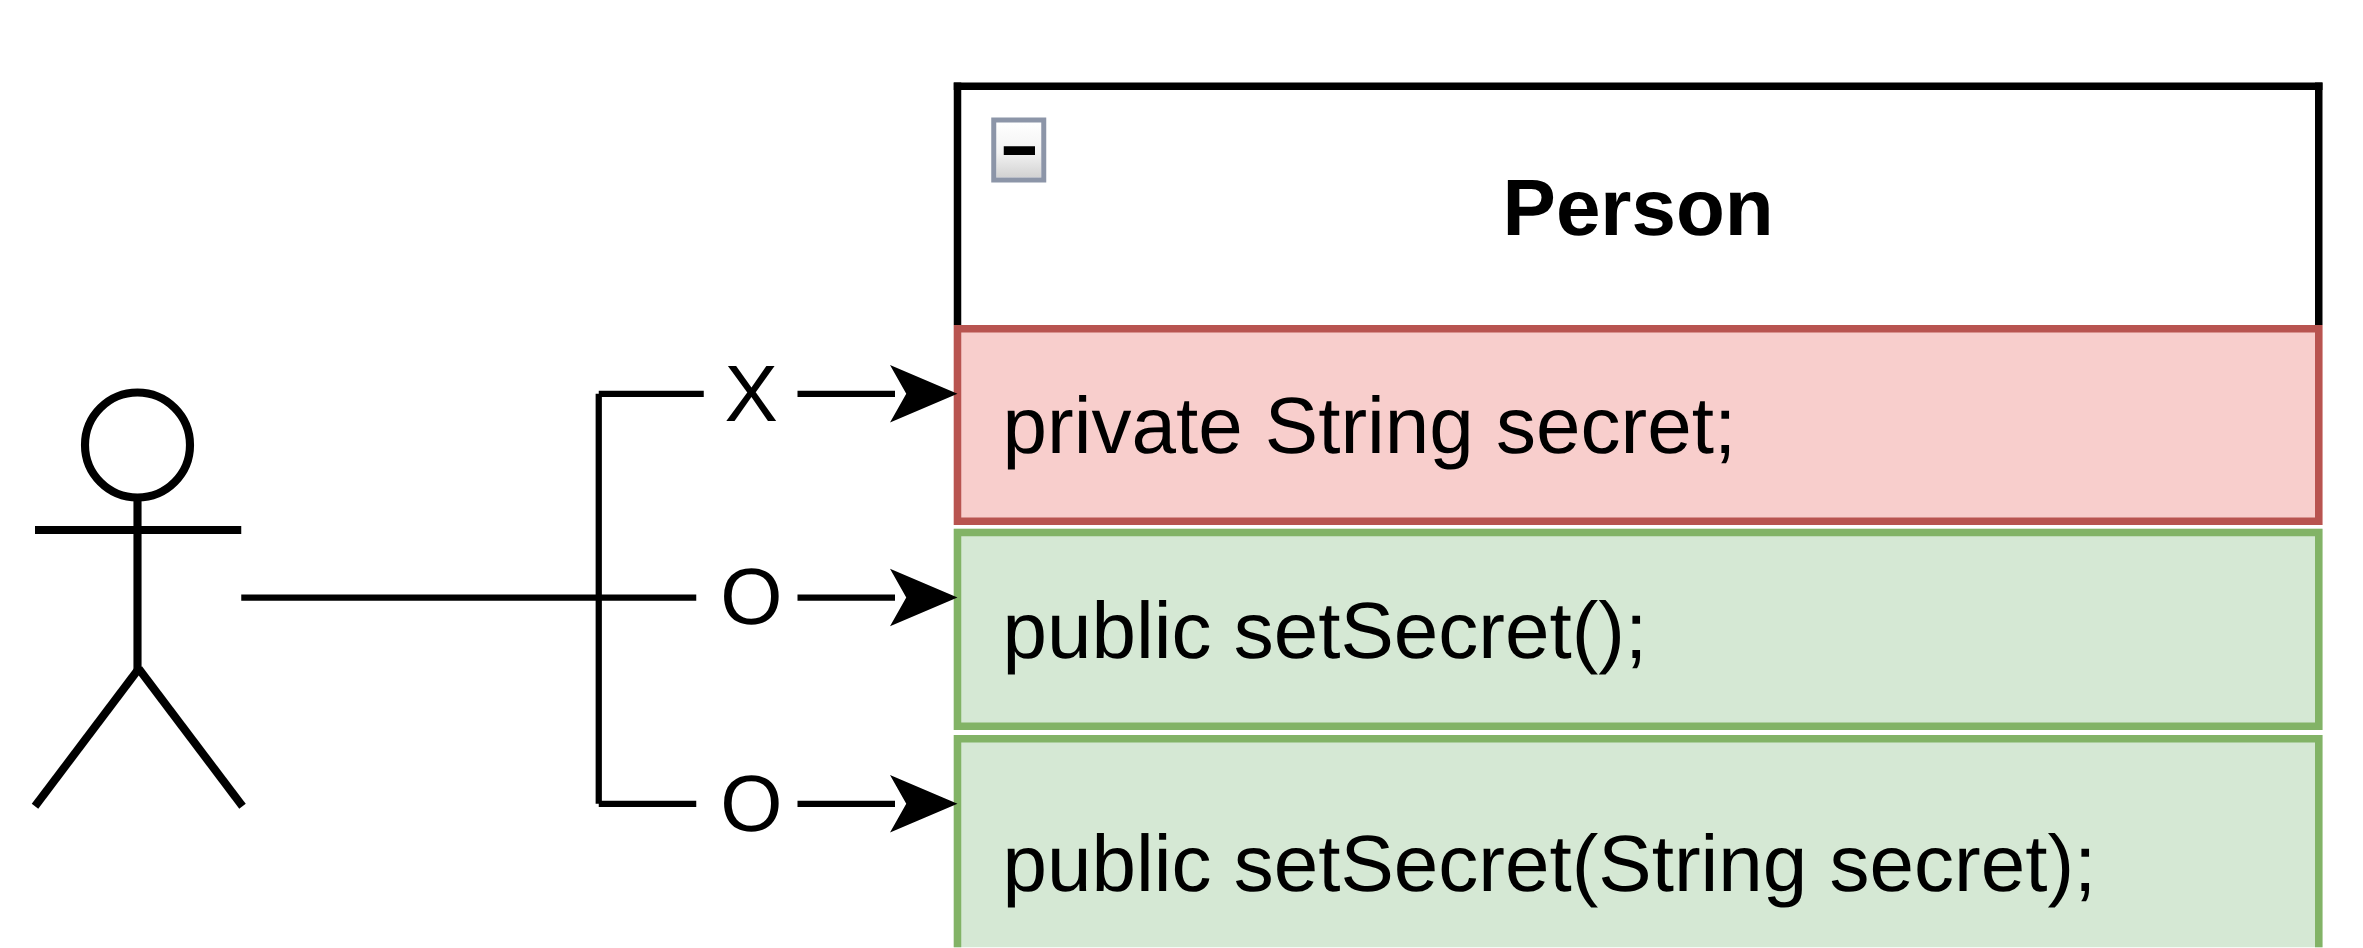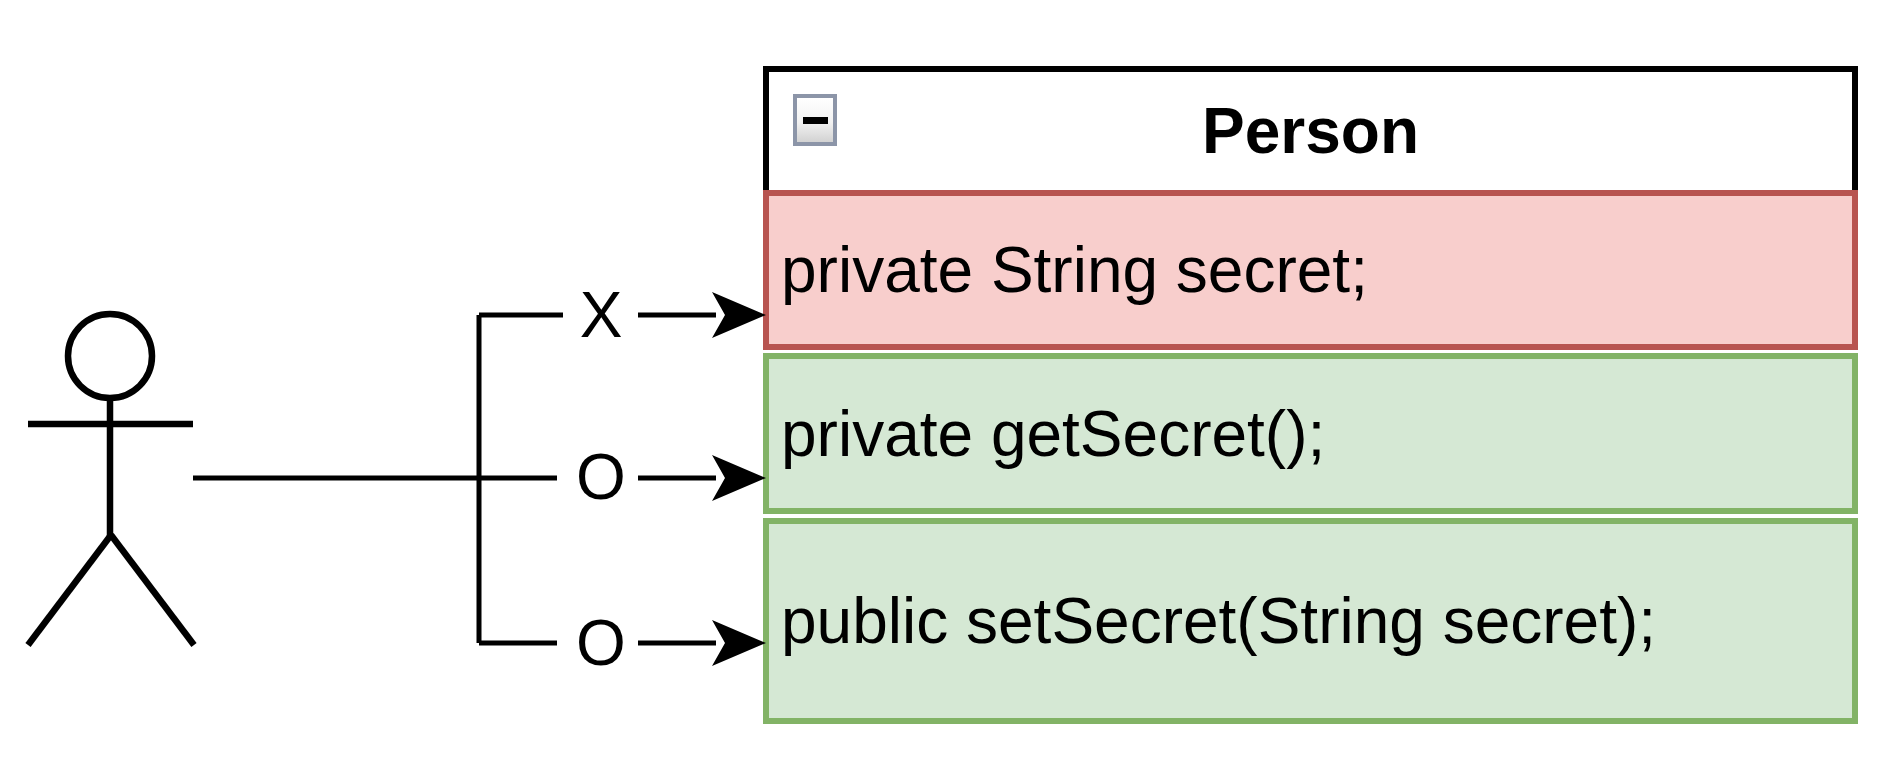--- a/index.html
+++ b/index.html
@@ -10,34 +10,34 @@
   
   .wires{position:absolute;left:0;top:0;width:1890px;height:758px;z-index:3;}
   .wires line, .wires circle{stroke:#000;fill:none;}
   .wires text{font-family:"Liberation Sans","DejaVu Sans",sans-serif;font-size:64px;fill:#000;}
   .wires polygon{fill:#000;stroke:none;}
 
   
   .class-box{position:absolute;left:763px;top:66px;width:1095px;height:661px;z-index:2;}
   .class-box *, .class-box{box-sizing:border-box;}
   .class-header{
-    position:relative;width:100%;height:124px;background:#ffffff;
+    position:relative;width:100%;height:194px;background:#ffffff;
     border:6px solid #000;border-bottom:none;
     display:flex;align-items:center;justify-content:center;
   }
   .class-title{font-size:64px;font-weight:700;line-height:1;}
   .collapse-btn{
     position:absolute;left:24px;top:22px;width:44px;height:52px;
     border:4px solid #8c95a8;background:linear-gradient(#ffffff 0%,#f2f2f2 55%,#d2d2d2 100%);
     display:flex;align-items:center;justify-content:center;padding:0;cursor:pointer;
   }
   .minus-bar{width:25px;height:7px;background:#000;}
   .member-row{
     width:100%;display:flex;align-items:center;
-    font-size:64px;line-height:1;padding-left:12px;white-space:nowrap;text-align:right;
+    font-size:64px;line-height:1;padding-left:33px;white-space:nowrap;text-align:right;
   }
   .row-private{height:160px;background:#f8cecc;border:6px solid #b85450;}
   .row-public1{height:161px;background:#d5e8d4;border:6px solid #82b366;margin-top:3px;}
   .row-public2{height:206px;background:#d5e8d4;border:6px solid #82b366;margin-top:4px;}
 </style>
 </head>
 <body>
 
 <div class="canvas">
 
@@ -82,21 +82,21 @@
         <span class="minus-bar"></span>
       </button>
       <span class="class-title">Person</span>
     </div>
 
     <div class="member-row row-private">
       <span>private String secret;</span>
     </div>
 
     <div class="member-row row-public1">
-      <span>private getSecret();</span>
+      <span>public setSecret();</span>
     </div>
 
     <div class="member-row row-public2">
       <span>public setSecret(String secret);</span>
     </div>
 
   </div>
 </div>
 
 </body></html>

